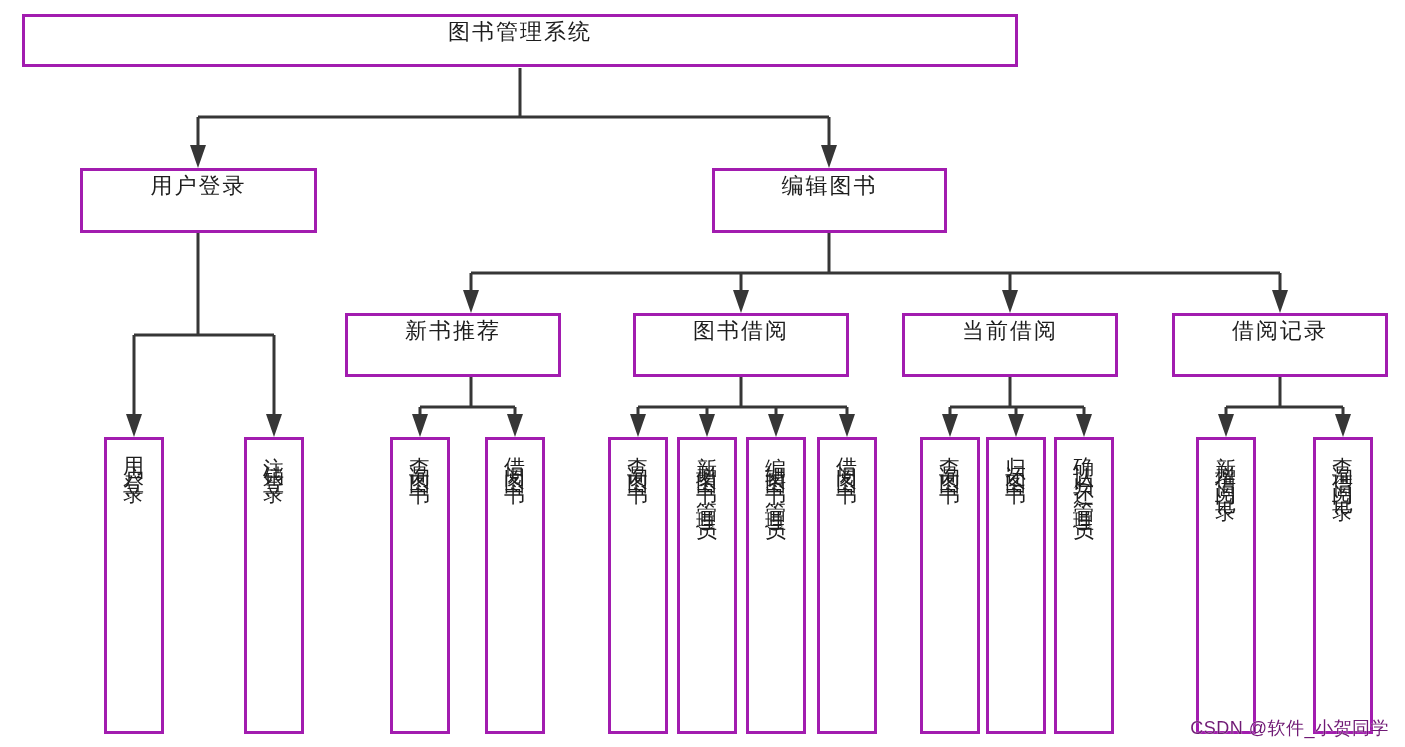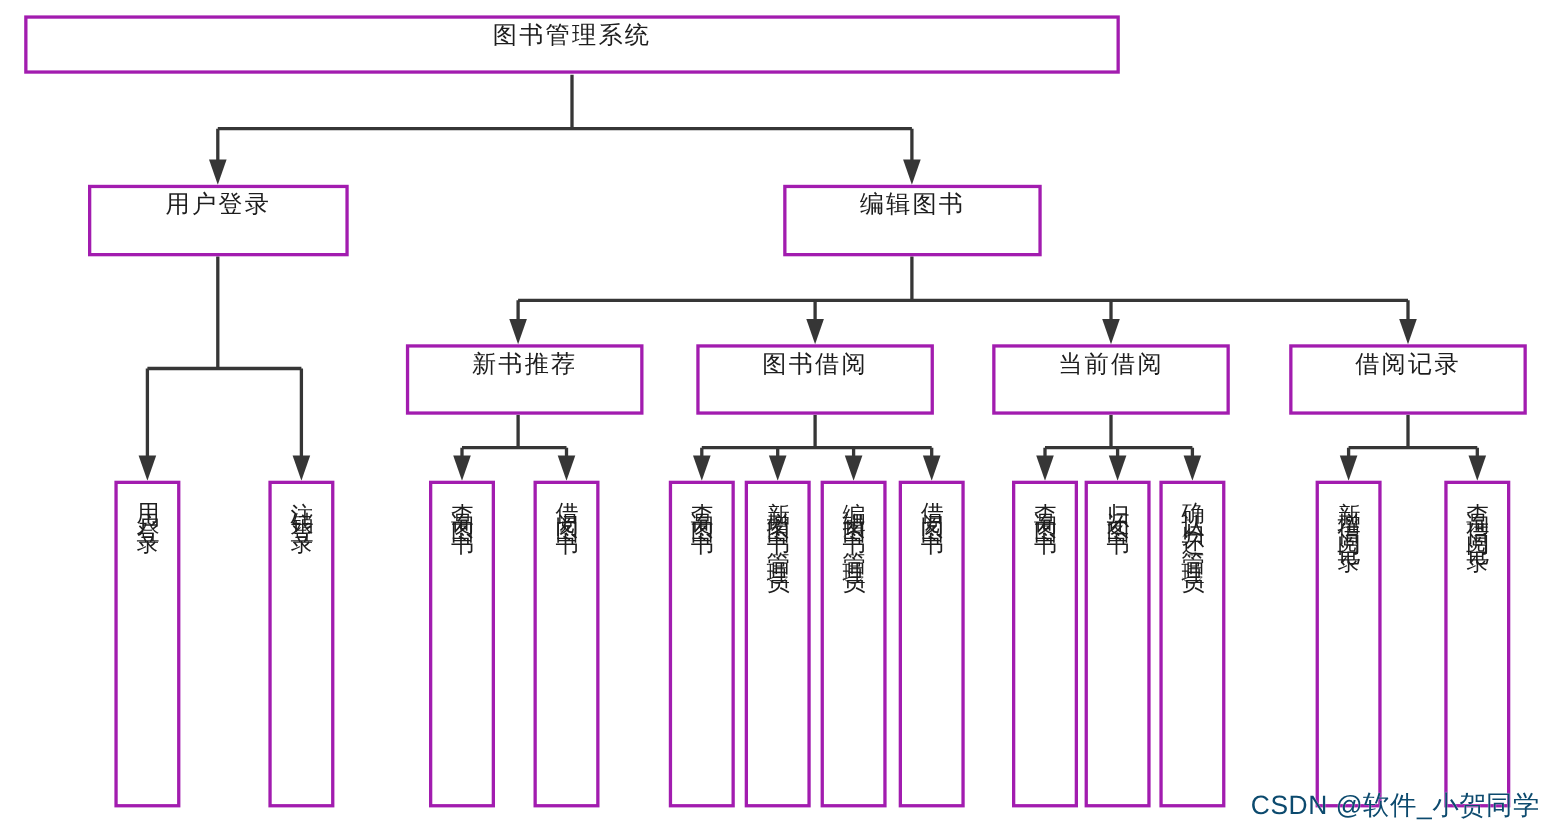--- a/index.html
+++ b/index.html
@@ -27,23 +27,23 @@
     writing-mode:vertical-rl;
     font-size:21px;
     letter-spacing:9px;
     color:#1d1d1d;
     line-height:1;
   }
   .l2{top:168px;height:65px;}
   .l3{top:313px;height:64px;width:216px;}
   .watermark{
     position:absolute;
-    right:5px;top:716px;
-    font-size:24px;
-    color:#0c4a6e;
+    right:16px;top:716px;
+    font-size:18px;
+    color:#701a75;
     letter-spacing:0.5px;
     z-index:6;
     white-space:nowrap;
     text-shadow:0 0 1px #ffffff;
   }
 </style>
 </head>
 <body>
 
 <div class="canvas">
@@ -89,21 +89,21 @@
     <span>图书管理系统</span>
   </div>
 
   <div class="node hnode l2" style="left:80px;width:237px">
     <span>用户登录</span>
   </div>
   <div class="node hnode l2" style="left:712px;width:235px">
     <span>编辑图书</span>
   </div>
 
-  <div class="node hnode l3" style="left:369px">
+  <div class="node hnode l3" style="left:345px">
     <span>新书推荐</span>
   </div>
   <div class="node hnode l3" style="left:633px">
     <span>图书借阅</span>
   </div>
   <div class="node hnode l3" style="left:902px">
     <span>当前借阅</span>
   </div>
   <div class="node hnode l3" style="left:1172px">
     <span>借阅记录</span>

